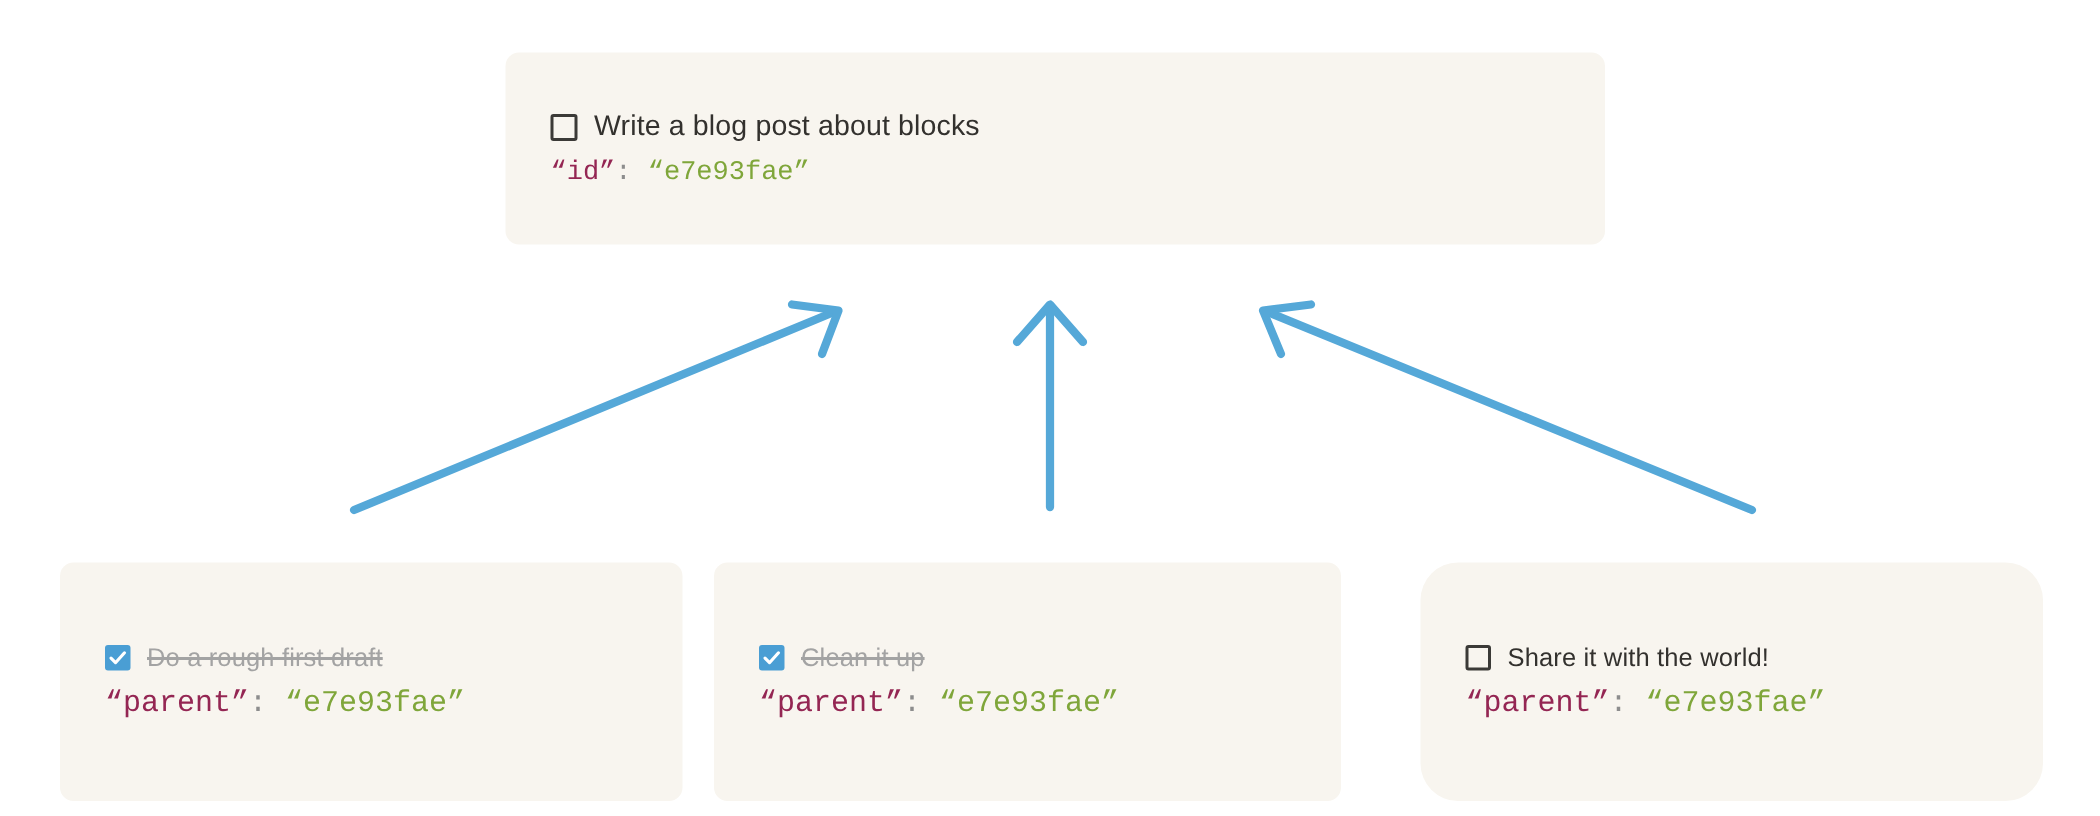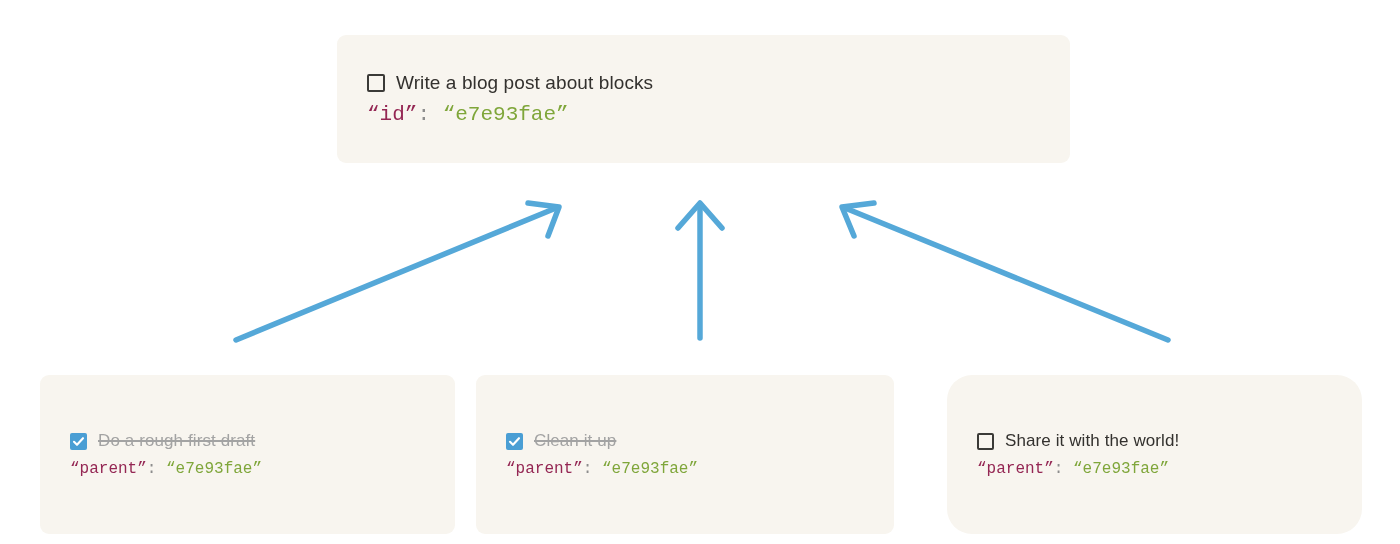--- a/index.html
+++ b/index.html
@@ -98,25 +98,25 @@
     color: #a3a3a3;
     text-decoration: line-through;
     text-decoration-thickness: 1.5px;
   }
 
   .card-child .task-label { font-size: 17px; }
   .card-child .checkbox { width: 17px; height: 17px; }
 
   .kv-row {
     font-family: "Liberation Mono", "DejaVu Sans Mono", monospace;
-    font-size: 21px;
+    font-size: 18px;
     white-space: nowrap;
     letter-spacing: 0px;
   }
-  .card-child .kv-row { font-size: 16px; }
+  .card-child .kv-row { font-size: 20px; }
 
   .kv-key   { color: #942653; }
   .kv-colon { color: #8d8d8d; }
   .kv-val   { color: #7fa63a; }
   .kv-space { display: inline-block; width: 0.6em; }
 </style>
 </head>
 <body>
 
 <div class="canvas">

